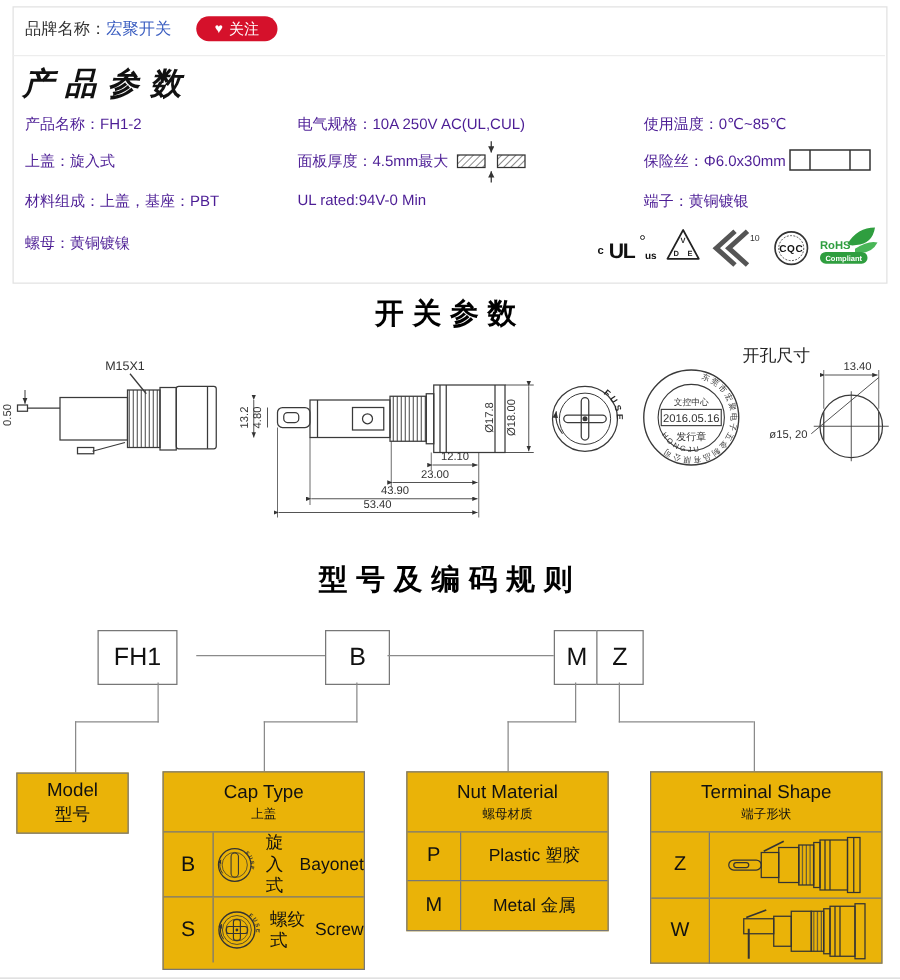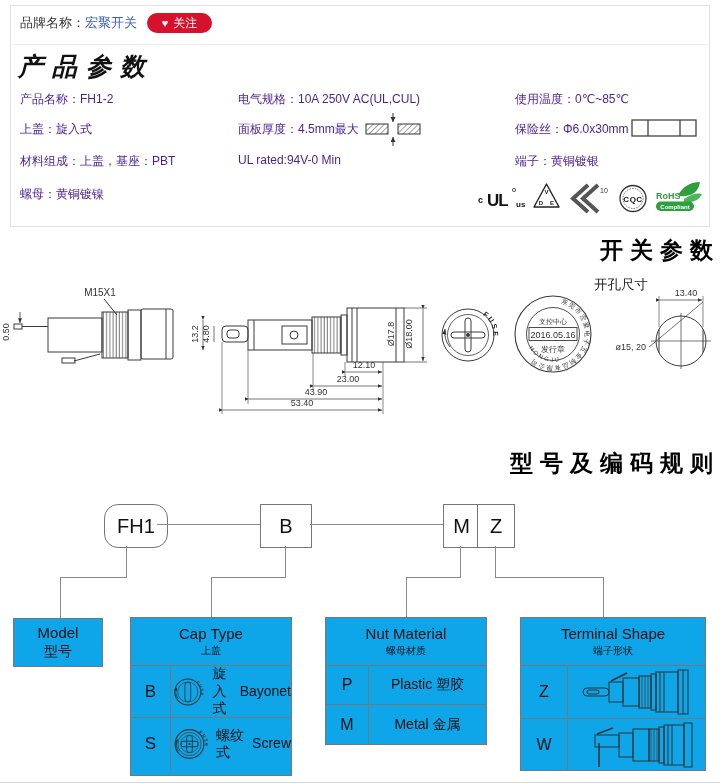--- a/index.html
+++ b/index.html
@@ -3,34 +3,34 @@
 <meta charset="utf-8">
 <style>
   html,body{margin:0;padding:0;background:#fff;}
   body{font-family:"Liberation Sans","DejaVu Sans",sans-serif;color:#333;}
   #stage{position:relative;width:720px;height:784px;background:#fff;overflow:hidden;}
   .abs{position:absolute;}
   
   .card{left:10px;top:5px;width:698px;height:220px;border:1px solid #e2e2e2;background:#fff;}
   .brandrow{left:20px;top:13px;display:flex;align-items:center;font-size:13px;}
   .brandlabel{color:#333;}
-  .brandname{color:#3a5dc0;margin-right:10px;cursor:pointer;}
+  .brandname{color:#3a5dc0;margin-right:20px;cursor:pointer;}
   .followbtn{display:flex;align-items:center;justify-content:center;gap:5px;width:65px;height:20px;
     background:#d5112b;border-radius:11px;color:#fff;font-size:12px;cursor:pointer;}
   .followbtn .hrt{font-size:11px;line-height:1;}
   .sectitle-cursive{left:18px;top:50px;font-family:"DejaVu Serif","Liberation Serif",serif;
     font-style:italic;font-weight:bold;font-size:25px;letter-spacing:9px;color:#111;}
   .prow{font-size:12px;color:#4c1d95;white-space:nowrap;}
   
-  .bigtitle{width:720px;text-align:right;font-size:23px;font-weight:bold;letter-spacing:7px;color:#000;}
+  .bigtitle{width:720px;text-align:center;font-size:23px;font-weight:bold;letter-spacing:7px;color:#000;}
   
   .codebox{border:1px solid #777;display:flex;align-items:center;justify-content:center;
     font-size:20px;color:#111;background:#fff;}
   .cline{background:#8a8a8a;}
-  .ctable{border:1px solid #777;background:#0ea5e9;box-sizing:border-box;}
+  .ctable{border:1px solid #777;background:#eab308;box-sizing:border-box;}
   .thead{border-bottom:1px solid #777;display:flex;flex-direction:column;align-items:center;
     justify-content:center;box-sizing:border-box;}
   .thead .en{font-size:15px;color:#111;}
   .thead .zh{font-size:10px;color:#111;margin-top:2px;}
   .trow{display:flex;box-sizing:border-box;}
   .tcode{border-right:1px solid #777;display:flex;align-items:center;justify-content:center;
     font-size:16px;color:#111;box-sizing:border-box;}
   .tcell{flex:1;display:flex;align-items:center;justify-content:center;box-sizing:border-box;}
   .capdesc{display:flex;flex-direction:row;align-items:center;margin-left:8px;}
   .capdesc .zh,.capdesc .en{font-size:14px;color:#111;line-height:1.25;}
@@ -233,21 +233,21 @@
       <line x1="703" y1="59" x2="703" y2="28" stroke-width="0.6"></line>
       <line x1="660" y1="32" x2="702" y2="32" stroke-width="0.7" marker-start="url(#ar)" marker-end="url(#ar)"></line>
       <text class="dimtxt" stroke="none" text-anchor="middle" x="686" y="28">13.40</text>
       <line x1="649" y1="79" x2="703" y2="34" stroke-width="0.7"></line>
       <text class="dimtxt" stroke="none" text-anchor="end" x="646" y="82">ø15, 20</text>
     </g>
   </svg>
 
   <div class="abs bigtitle" style="top:448px;">型号及编码规则</div>
 
-  <div class="abs codebox" style="left:104px;top:504px;width:62px;height:42px;border-radius:14px;">
+  <div class="abs codebox" style="left:78px;top:504px;width:62px;height:42px;">
       <span>FH1</span>
     </div>
   <div class="abs codebox" style="left:260px;top:504px;width:50px;height:42px;">
       <span>B</span>
     </div>
   <div class="abs codebox" style="left:443px;top:504px;width:35px;height:42px;">
       <span>M</span>
     </div>
   <div class="abs codebox" style="left:477px;top:504px;width:36px;height:42px;">
       <span>Z</span>

